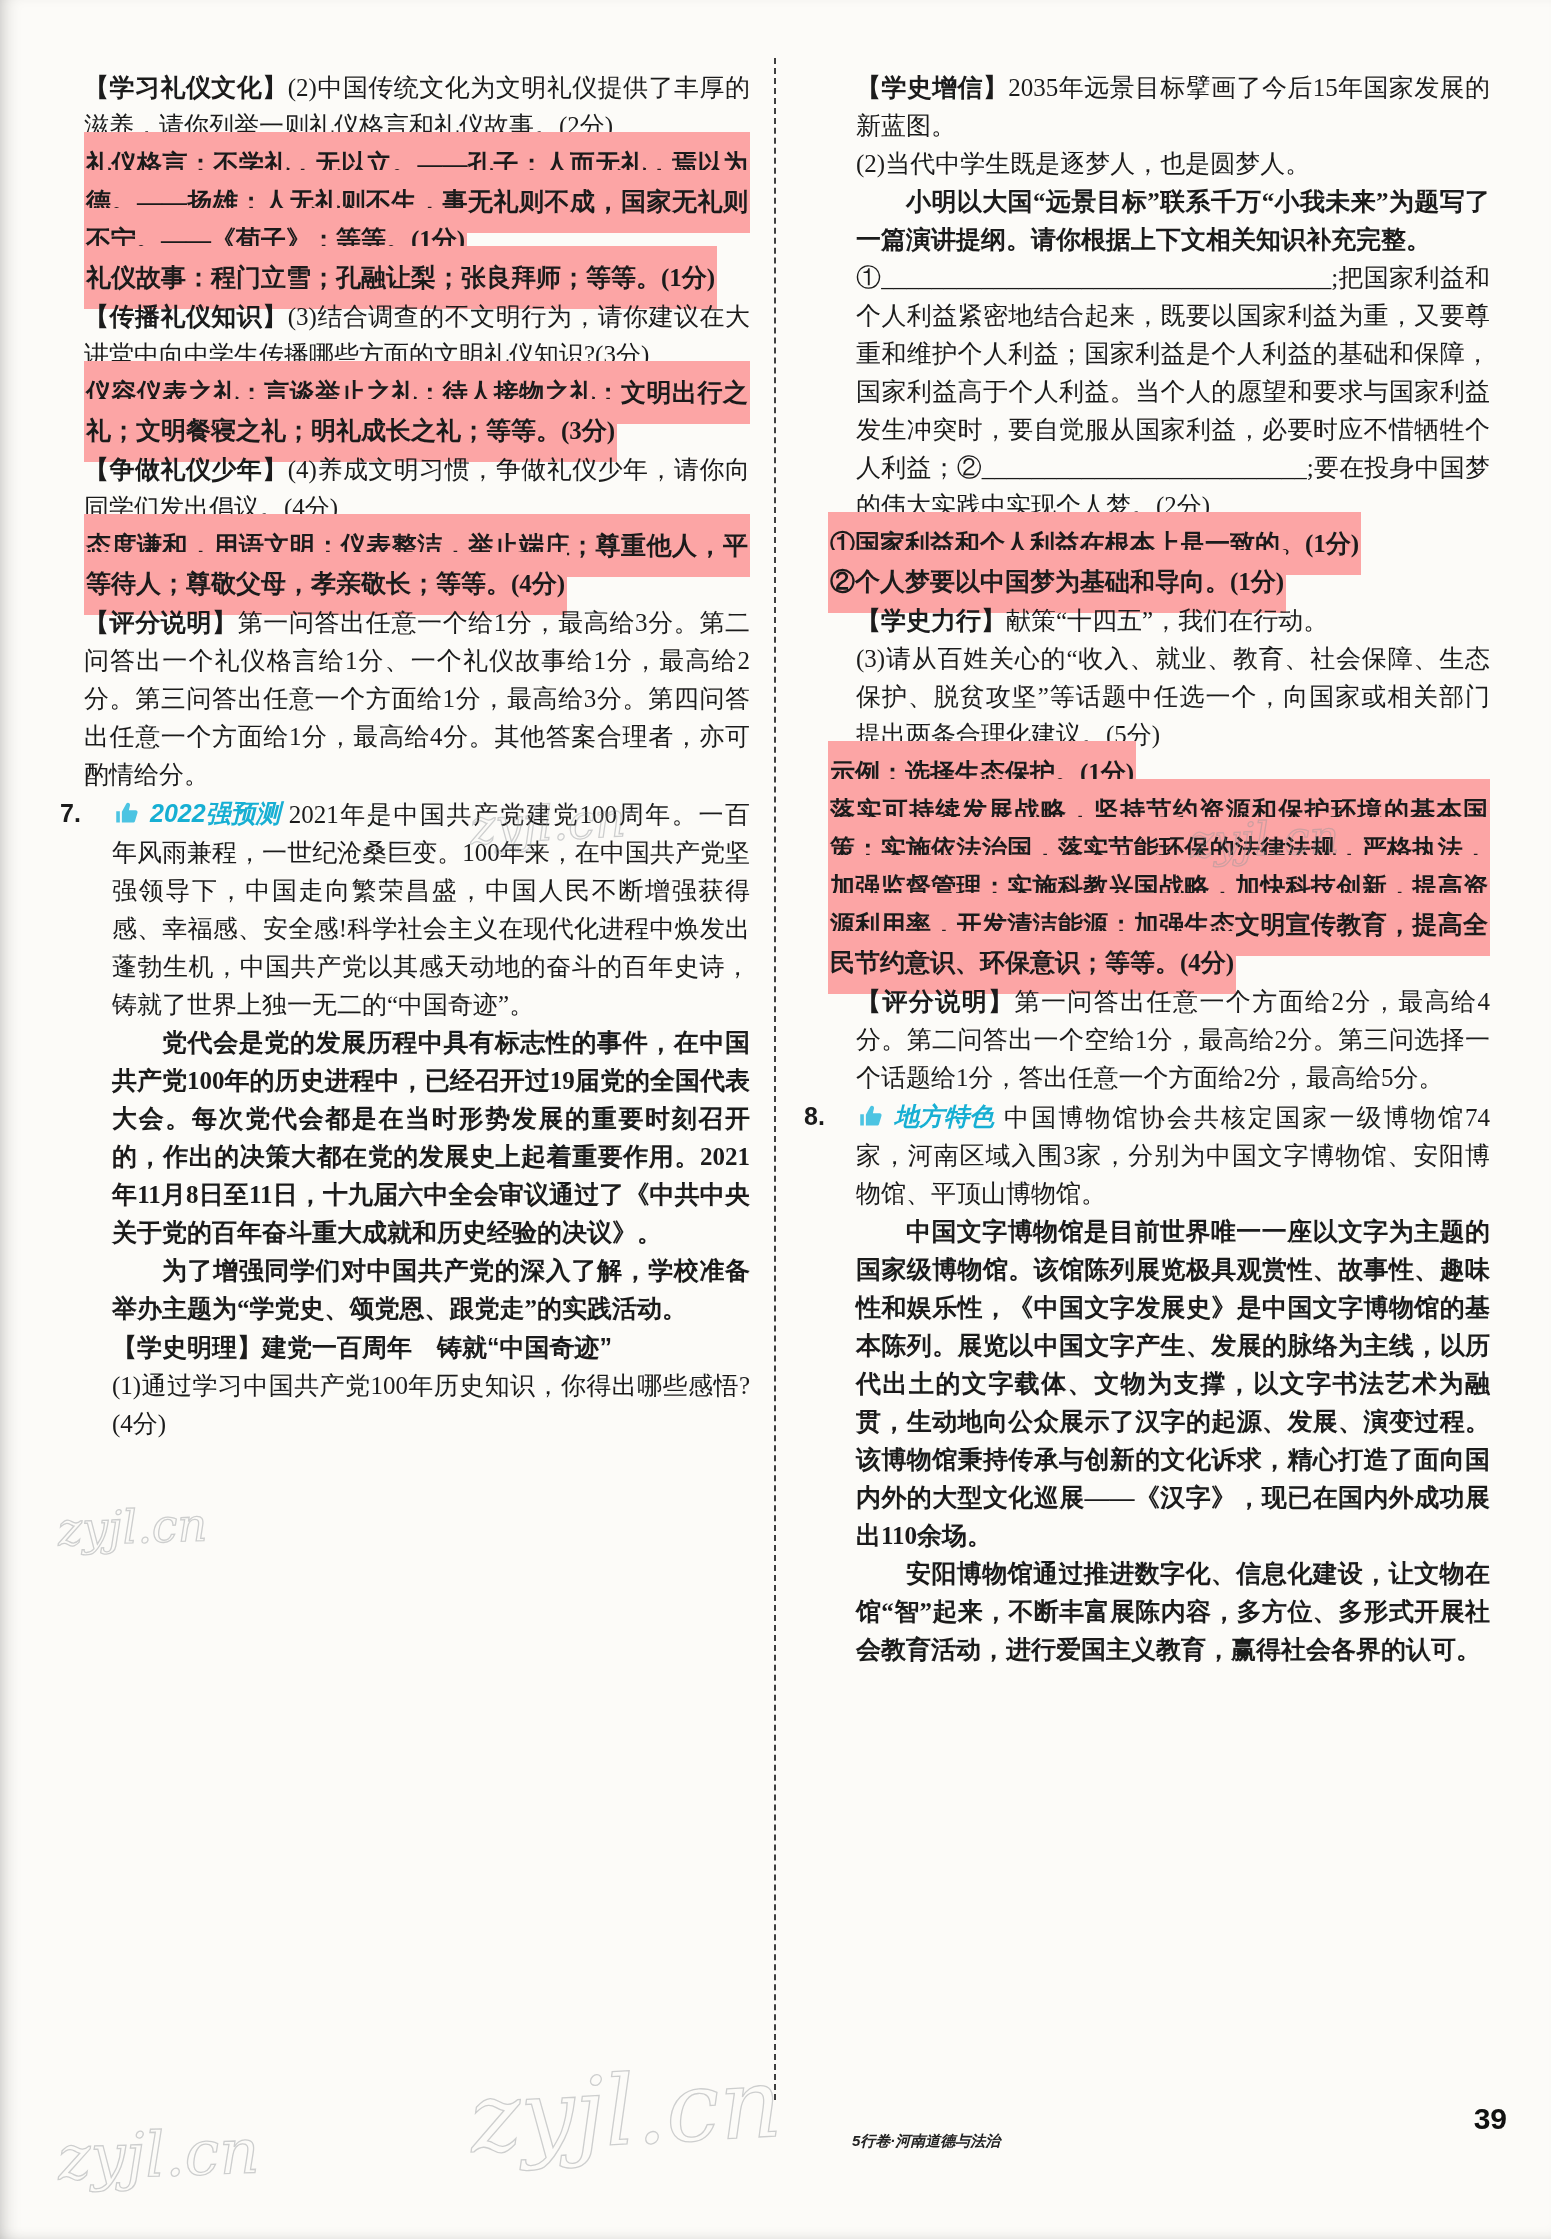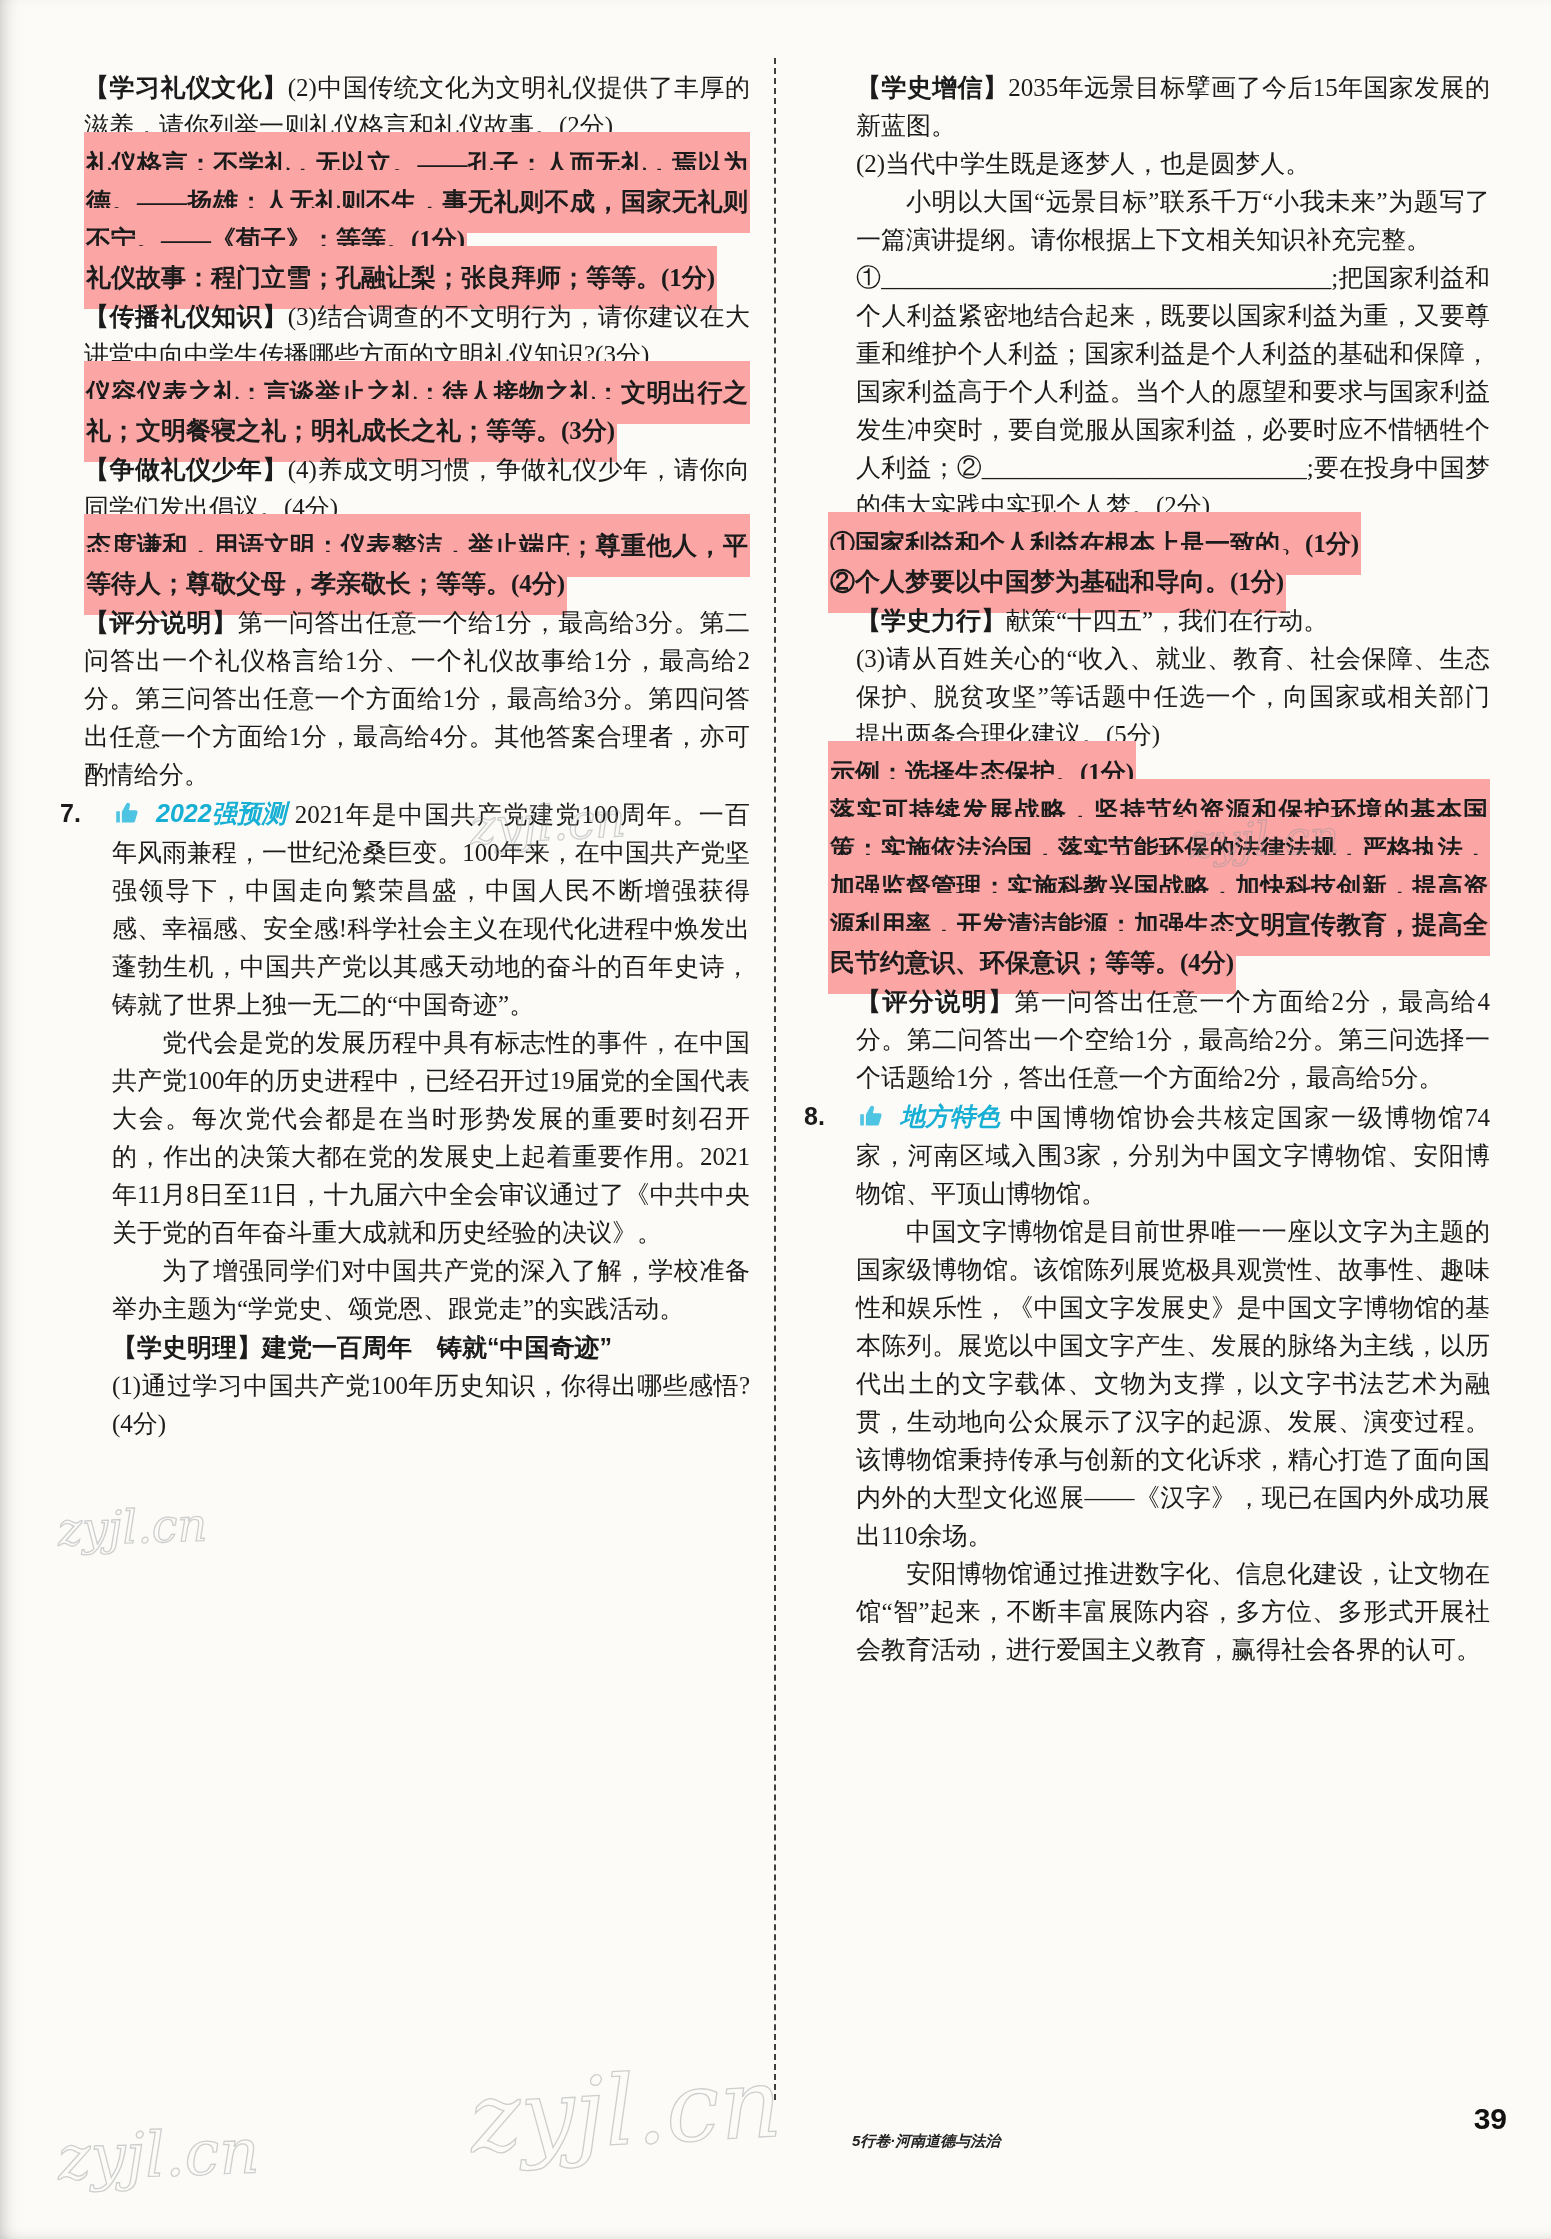--- a/index.html
+++ b/index.html
@@ -23,21 +23,21 @@
     word-break:break-all;
   }
   .col-left  { left:84px;  width:666px; }
   .col-right { left:828px; width:662px; }
   .divider {
     position:absolute; left:774px; top:58px; height:2042px; width:0;
     border-left:2px dashed #3f3f3f;
   }
   .block { position:relative; }
   .block.sub { padding-left:28px; }
-  .block.indent { text-indent:2em; }
+  .block.indent { text-indent:2em;font-weight:bold; }
   .block.numbered { padding-left:28px; }
   .marker {
     position:absolute; left:-24px; top:0;
     font-weight:bold;
     font-family:"Liberation Sans","DejaVu Sans",sans-serif;
   }
   .label {
     font-weight:bold;
     font-family:"Liberation Sans","DejaVu Sans",sans-serif;
   }
@@ -46,21 +46,21 @@
     font-family:"Liberation Sans","DejaVu Sans",sans-serif;
   }
   .block.highlight { font-weight:600; }
   .hl {
     background:#fca5a5;
     padding:18px 2px;
     -webkit-box-decoration-break:clone;
     box-decoration-break:clone;
   }
   .badge {
-    display:inline-flex; align-items:center; gap:15px;
+    display:inline-flex; align-items:center; gap:9px;
     margin:0 8px 0 2px; vertical-align:-4px;
   }
   .badge svg { width:27px; height:27px; fill:#4cc4e2; }
   .badge-text {
     color:#17afd3; font-weight:bold; font-style:italic;
     font-family:"Liberation Sans","DejaVu Sans",sans-serif;
     font-size:25px; white-space:nowrap;
   }
   .footer {
     position:absolute; left:852px; top:2132px;

